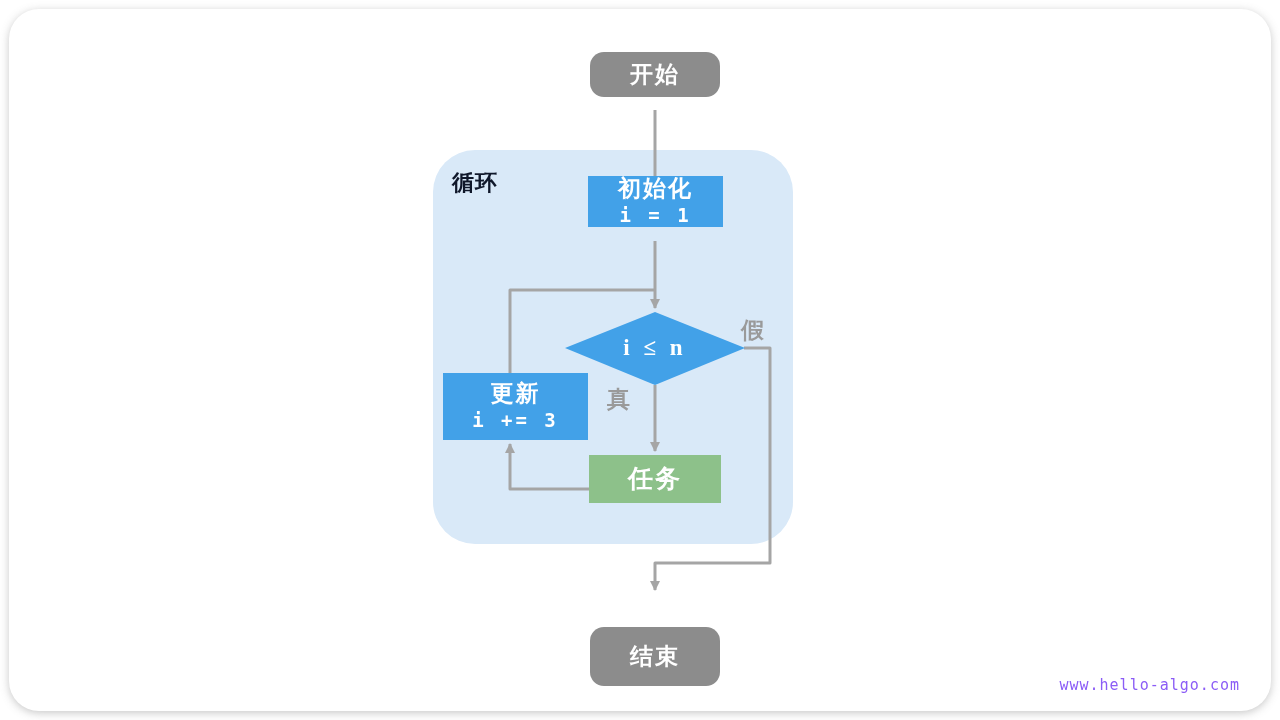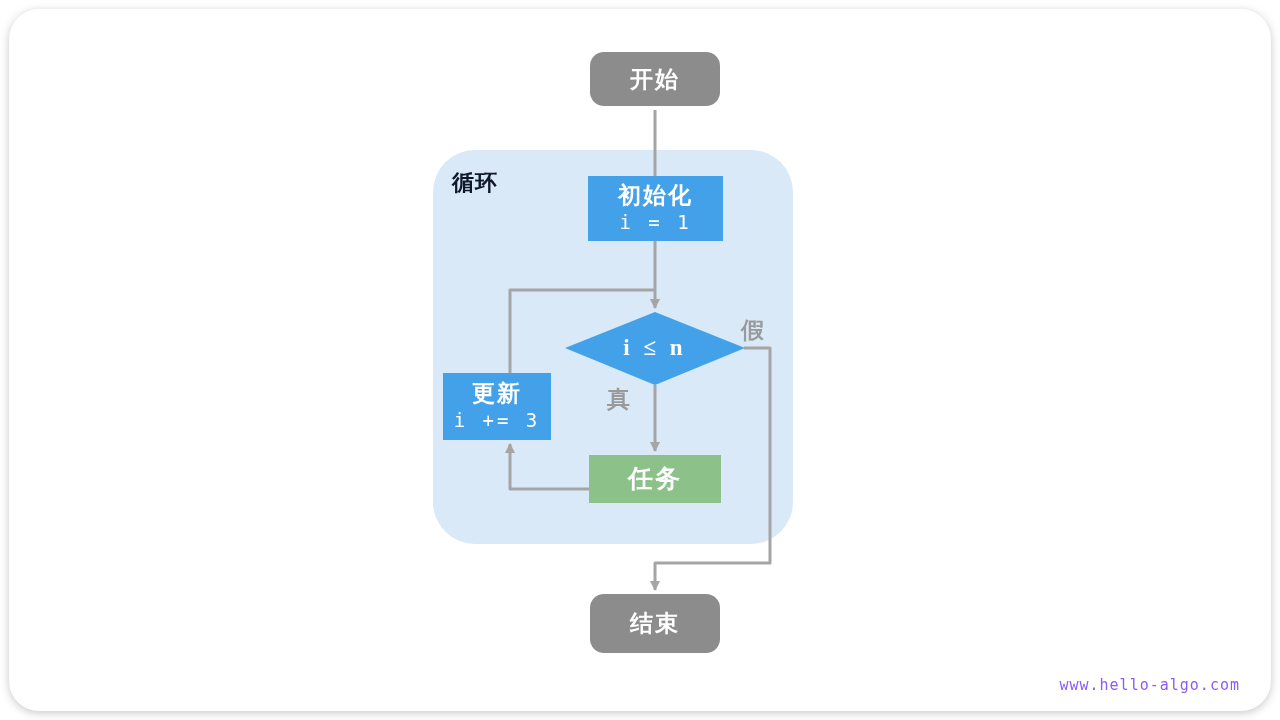--- a/index.html
+++ b/index.html
@@ -26,27 +26,27 @@
   }
 
   .node {
     position: absolute; display: flex; flex-direction: column;
     align-items: center; justify-content: center;
     color: #ffffff; font-weight: bold; text-align: center;
   }
   .node .cn { font-size: 23px; letter-spacing: 2px; line-height: 1.25; }
   .node .code {
     font-family: "DejaVu Sans Mono", monospace;
-    font-size: 19px; letter-spacing: 3px; line-height: 1.35; font-weight: normal;
+    font-size: 19px; letter-spacing: 3px; line-height: 1.35; font-weight: bold;
   }
 
-  .node-start { left: 590px; top: 52px;  width: 130px; height: 54px; background: #8c8c8c; border-radius: 14px; }
-  .node-end   { left: 590px; top: 594px; width: 130px; height: 59px; background: #8c8c8c; border-radius: 14px; }
-  .node-init  { left: 588px; top: 176px; width: 135px; height: 65px; background: #42a1e8; }
-  .node-update{ left: 443px; top: 373px; width: 108px; height: 67px; background: #42a1e8; }
+  .node-start { left: 590px; top: 52px;  width: 130px; height: 45px; background: #8c8c8c; border-radius: 14px; }
+  .node-end   { left: 590px; top: 627px; width: 130px; height: 59px; background: #8c8c8c; border-radius: 14px; }
+  .node-init  { left: 588px; top: 176px; width: 135px; height: 51px; background: #42a1e8; }
+  .node-update{ left: 443px; top: 373px; width: 145px; height: 67px; background: #42a1e8; }
   .node-task  { left: 589px; top: 455px; width: 132px; height: 48px; background: #8dc18a; }
   .node-task .cn { font-size: 25px; }
 
   .diamond-text {
     position: absolute; left: 565px; top: 333px; width: 180px; height: 30px;
     color: #ffffff; font-family: Liberation Serif, serif;
     font-size: 23px; font-weight: bold; letter-spacing: 4px;
     text-align: center; line-height: 30px;
   }
 

